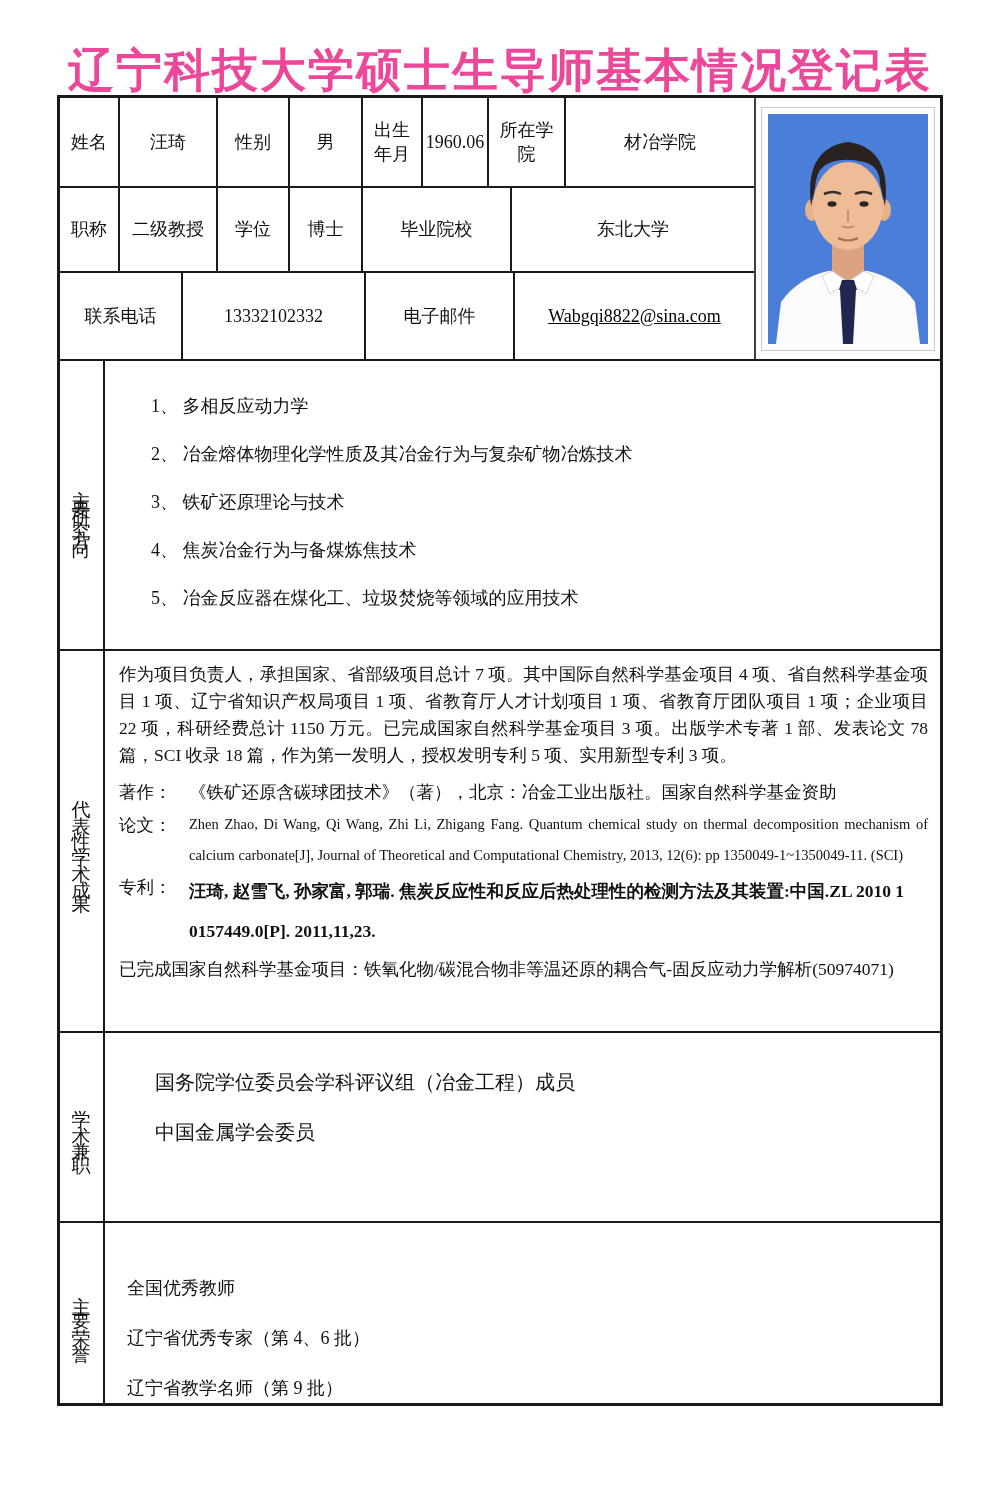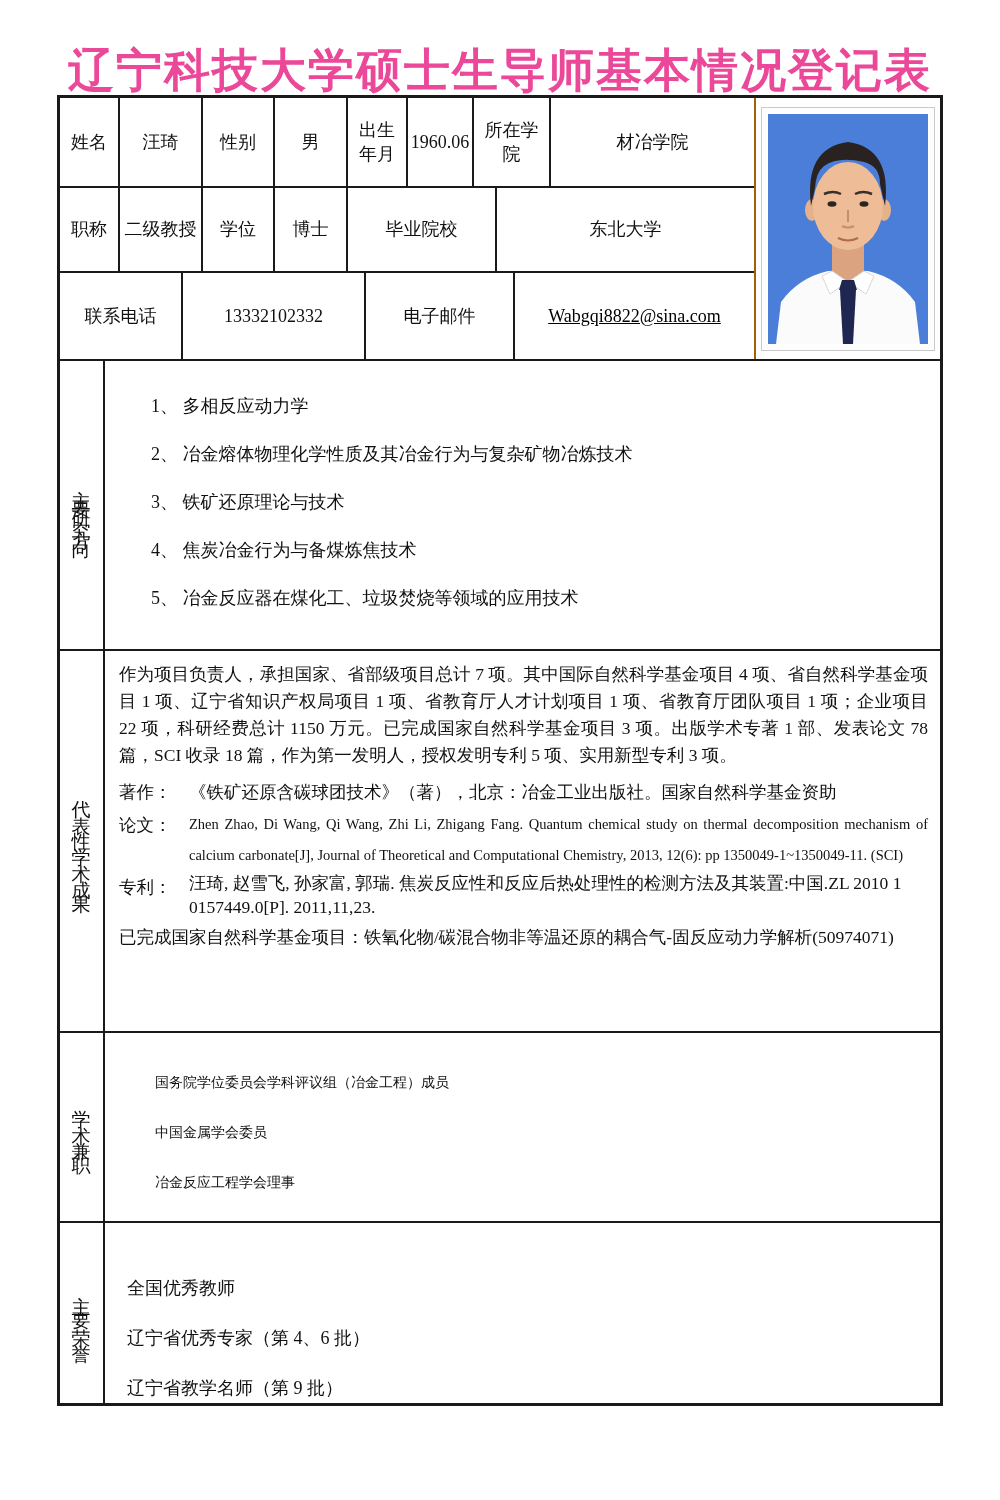--- a/index.html
+++ b/index.html
@@ -23,35 +23,35 @@
     color: #ec4899;
   }
   .form-table {
     position: absolute; left: 57px; top: 95px;
     width: 886px;
     border: 3px solid #1a1a1a;
     background: #fff;
   }
   
   .top-block { display: flex; height: 263px; border-bottom: 2px solid #1a1a1a; }
-  .top-left { width: 696px; border-right: 2px solid #a16207; display: flex; flex-direction: column; }
+  .top-left { width: 696px; border-right: 2px solid #404040; display: flex; flex-direction: column; }
   .trow { display: flex; border-bottom: 2px solid #1a1a1a; }
   .trow:last-child { border-bottom: none; flex: 1; }
   .trow-1 { height: 90px; }
   .trow-2 { height: 85px; }
   .cell {
     display: flex; align-items: center; justify-content: center;
     border-right: 2px solid #1a1a1a;
     font-size: 18px; text-align: center;
     padding: 2px 4px;
     line-height: 1.35;
   }
   .cell:last-child { border-right: none; flex: 1; }
   .w60  { width: 60px; }
-  .w101 { width: 83px; }
+  .w101 { width: 98px; }
   .w72  { width: 72px; }
   .w73  { width: 73px; }
   .w89  { width: 66px; }
   .w77  { width: 77px; }
   .w149 { width: 149px; }
   .w123 { width: 123px; }
   .w183 { width: 183px; }
   .email-link { text-decoration: underline; color: #000; cursor: pointer; font-size: 18px; }
   
   .photo-cell { flex: 1; display: flex; align-items: center; justify-content: center; }
@@ -88,26 +88,26 @@
   .sec-achv { height: 382px; }
   .achv-body { padding: 10px 12px 0 14px; font-size: 17.5px; }
   .achv-summary { line-height: 27px; text-align: justify; margin-bottom: 7px; }
   .achv-entry { display: flex; line-height: 33px; }
   .achv-entry-label { width: 70px; flex: none; }
   .achv-entry-body { flex: 1; }
   .mono-cite {
     font-family: Liberation Serif, serif;
     font-size: 14.5px; line-height: 31px; text-align: justify;
   }
-  .patent-body { line-height: 24px; }
+  .patent-body { line-height: 40px; font-weight: bold; }
   .achv-completed { line-height: 33px; margin-top: 2px; }
   
   .sec-member { height: 190px; }
   .member-body { padding: 40px 20px 0 50px; }
-  .member-item { font-size: 14px; line-height: 19px; margin-bottom: 31px; }
+  .member-item { font-size: 20px; line-height: 19px; margin-bottom: 31px; }
   .sec-honor { height: 180px; }
   .honor-body { padding: 36px 20px 0 22px; margin-top: 20px; }
   .honor-item { font-size: 18px; line-height: 19px; margin-bottom: 31px; }
 </style>
 </head>
 <body>
 
 <div class="page-title">辽宁科技大学硕士生导师基本情况登记表</div>
 
 <div class="form-table">
@@ -220,21 +220,20 @@
     </div>
   </div>
 
   <div class="section sec-member">
     <div class="section-label">
       <span class="vtext">学术兼职</span>
     </div>
     <div class="section-content member-body">
       <div class="member-item">国务院学位委员会学科评议组（冶金工程）成员</div>
       <div class="member-item">中国金属学会委员</div>
-      <div class="member-item">冶金反应工程学会理事</div>
     </div>
   </div>
 
   <div class="section sec-honor">
     <div class="section-label">
       <span class="vtext">主要荣誉</span>
     </div>
     <div class="section-content honor-body">
       <div class="honor-item">全国优秀教师</div>
       <div class="honor-item">辽宁省优秀专家（第 4、6 批）</div>

